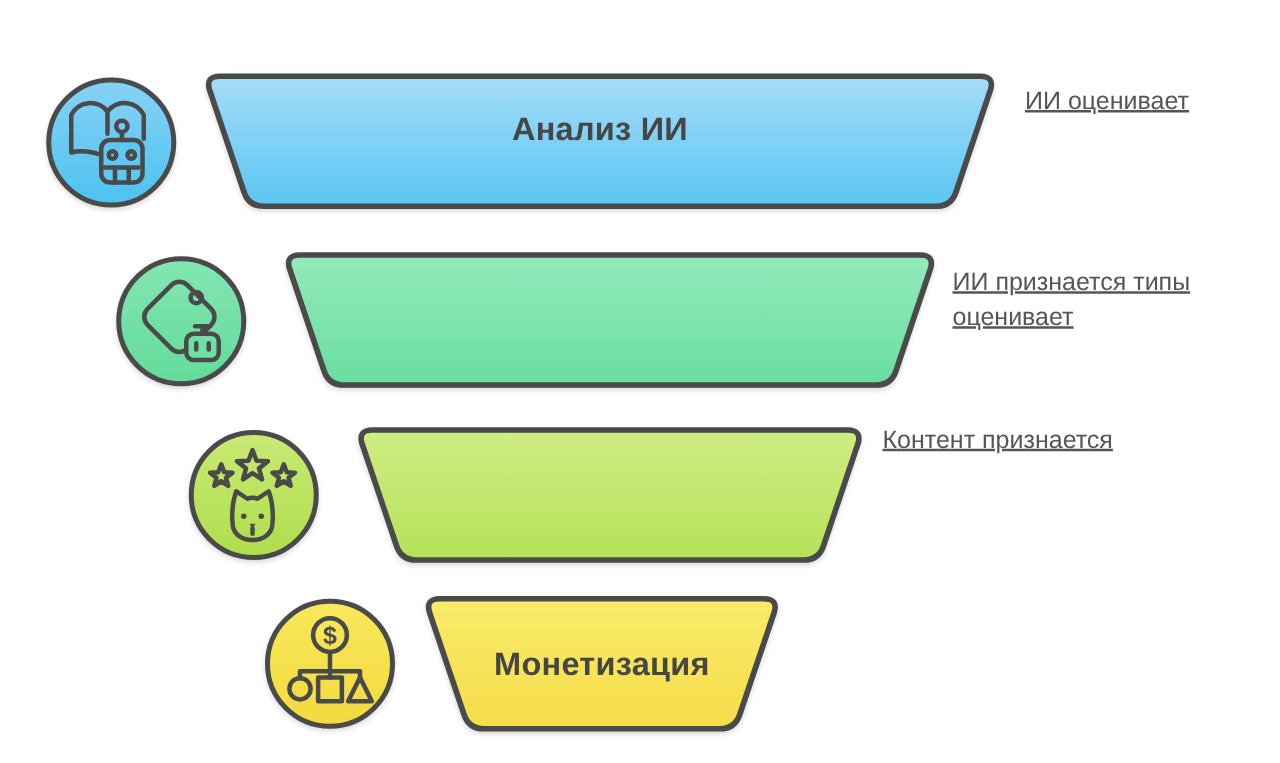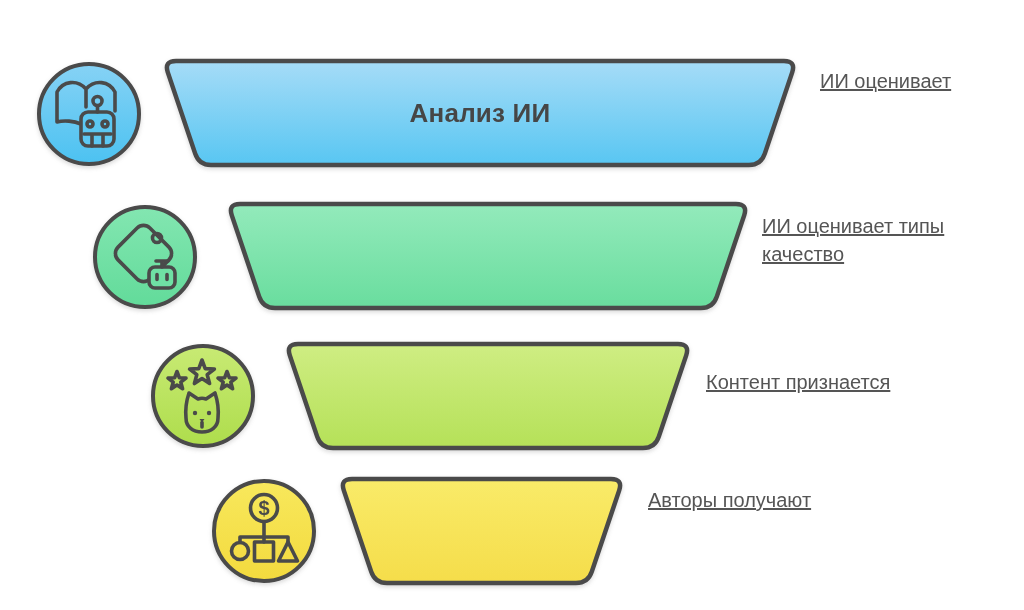--- a/index.html
+++ b/index.html
@@ -48,21 +48,21 @@
 
   <svg class="piece" style="left:159px;top:56px" width="642" height="114" viewBox="-5 -5 642 114">
     <defs>
       <linearGradient id="tg0" x1="0" y1="0" x2="0" y2="1">
         <stop offset="0" stop-color="#a6dcf7"></stop>
         <stop offset="1" stop-color="#58c6f2"></stop>
       </linearGradient>
     </defs>
     <path class="trap-path" fill="url(#tg0)" d="M12,0 H620 Q632,0 628.2,11.4 L600.8,92.6 Q597,104 585,104 H47 Q35,104 31.2,92.6 L3.8,11.4 Q0,0 12,0 Z"></path>
   </svg>
-  <div class="label" style="left:164px;top:61px;width:632px;height:104px">Анализ ИИ</div>
+  <div class="label" style="left:164px;top:51px;width:632px;height:104px">Анализ ИИ</div>
   <div class="desc" style="left:820px;top:67px">
     <div>ИИ оценивает</div>
   </div>
 
   <svg class="piece" style="left:92px;top:204px" width="106" height="106" viewBox="0 0 106 106">
     <defs>
       <linearGradient id="cg1" x1="0" y1="0" x2="0" y2="1">
         <stop offset="0" stop-color="#83e6b1"></stop>
         <stop offset="1" stop-color="#62db9a"></stop>
       </linearGradient>
@@ -78,22 +78,22 @@
   <svg class="piece" style="left:223px;top:199px" width="530" height="114" viewBox="-5 -5 530 114">
     <defs>
       <linearGradient id="tg1" x1="0" y1="0" x2="0" y2="1">
         <stop offset="0" stop-color="#93eabb"></stop>
         <stop offset="1" stop-color="#69dd9e"></stop>
       </linearGradient>
     </defs>
     <path class="trap-path" fill="url(#tg1)" d="M12,0 H508 Q520,0 516.2,11.4 L488.8,92.6 Q485,104 473,104 H47 Q35,104 31.2,92.6 L3.8,11.4 Q0,0 12,0 Z"></path>
   </svg>
   <div class="desc" style="left:762px;top:212px">
-    <div>ИИ оценивает типы</div>
-    <div>качество</div>
+    <div>ИИ признается типы</div>
+    <div>оценивает</div>
   </div>
 
   <svg class="piece" style="left:150px;top:343px" width="106" height="106" viewBox="0 0 106 106">
     <defs>
       <linearGradient id="cg2" x1="0" y1="0" x2="0" y2="1">
         <stop offset="0" stop-color="#c8ea74"></stop>
         <stop offset="1" stop-color="#aedd4c"></stop>
       </linearGradient>
     </defs>
     <circle class="ring" cx="53" cy="53" r="50" fill="url(#cg2)"></circle>
@@ -109,21 +109,21 @@
 
   <svg class="piece" style="left:281px;top:339px" width="414" height="114" viewBox="-5 -5 414 114">
     <defs>
       <linearGradient id="tg2" x1="0" y1="0" x2="0" y2="1">
         <stop offset="0" stop-color="#cfed83"></stop>
         <stop offset="1" stop-color="#b5e158"></stop>
       </linearGradient>
     </defs>
     <path class="trap-path" fill="url(#tg2)" d="M12,0 H392 Q404,0 400.2,11.4 L372.8,92.6 Q369,104 357,104 H47 Q35,104 31.2,92.6 L3.8,11.4 Q0,0 12,0 Z"></path>
   </svg>
-  <div class="desc" style="left:706px;top:368px">
+  <div class="desc" style="left:706px;top:338px">
     <div>Контент признается</div>
   </div>
 
   <svg class="piece" style="left:211px;top:478px" width="106" height="106" viewBox="0 0 106 106">
     <defs>
       <linearGradient id="cg3" x1="0" y1="0" x2="0" y2="1">
         <stop offset="0" stop-color="#f8e85c"></stop>
         <stop offset="1" stop-color="#f3da3e"></stop>
       </linearGradient>
     </defs>
@@ -138,17 +138,17 @@
 
   <svg class="piece" style="left:335px;top:474px" width="293" height="114" viewBox="-5 -5 293 114">
     <defs>
       <linearGradient id="tg3" x1="0" y1="0" x2="0" y2="1">
         <stop offset="0" stop-color="#f9eb69"></stop>
         <stop offset="1" stop-color="#f5dd4a"></stop>
       </linearGradient>
     </defs>
     <path class="trap-path" fill="url(#tg3)" d="M12,0 H271 Q283,0 279.2,11.4 L251.8,92.6 Q248,104 236,104 H47 Q35,104 31.2,92.6 L3.8,11.4 Q0,0 12,0 Z"></path>
   </svg>
+  <div class="label" style="left:340px;top:479px;width:283px;height:104px">Монетизация</div>
   <div class="desc" style="left:648px;top:486px">
-    <div>Авторы получают</div>
   </div>
 
 </div>
 
 </body></html>

